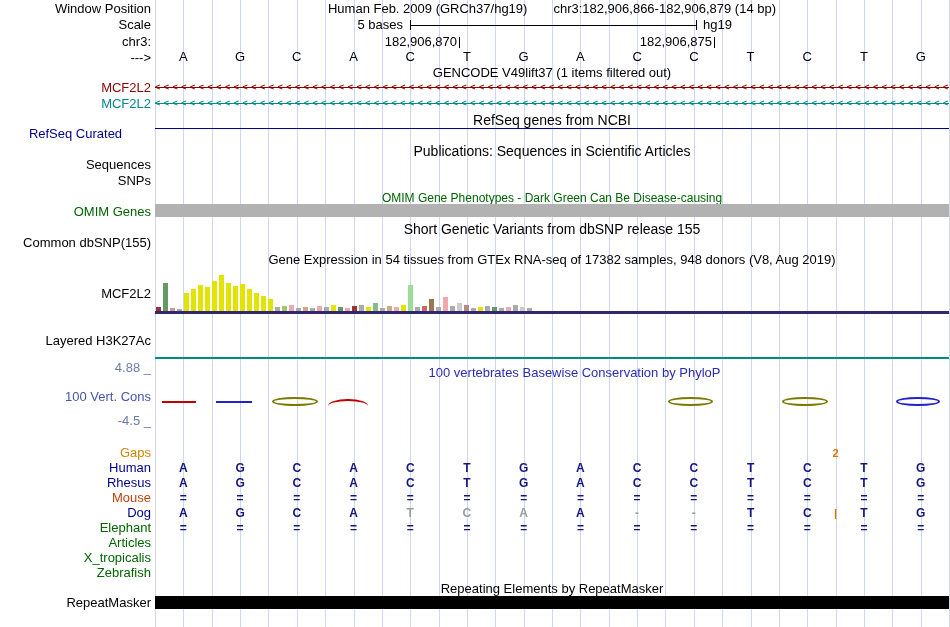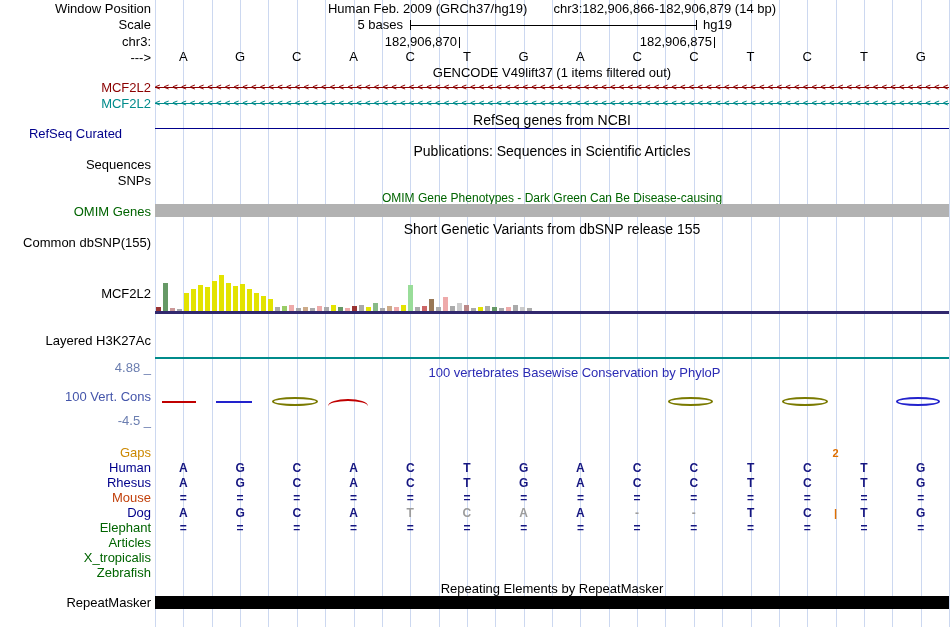--- a/index.html
+++ b/index.html
@@ -167,20 +167,21 @@
     <div class="trow center t11" style="top:113px">RefSeq genes from NCBI</div>
     <div class="trow hline" style="top: 128px; background: rgb(0, 0, 139);"></div>
 
     <div class="trow center t11" style="top:144px">Publications: Sequences in Scientific Articles</div>
 
     <div class="trow center t12 green" style="top:191px">OMIM Gene Phenotypes - Dark Green Can Be Disease-causing</div>
     <div class="trow omim-bar" style="top: 204px; background: rgb(178, 178, 178);"></div>
 
     <div class="trow center t11" style="top:222px">Short Genetic Variants from dbSNP release 155</div>
 
+    <div class="trow center t13" style="top:253px">Gene Expression in 54 tissues from GTEx RNA-seq of 17382 samples, 948 donors (V8, Aug 2019)</div>
     <div class="gtex-bars">
         <div class="gtex-bar" style="height: 4px; background: rgb(153, 51, 51);"></div>
         <div class="gtex-bar" style="height: 28px; background: rgb(102, 153, 102);"></div>
         <div class="gtex-bar" style="height: 3px; background: rgb(204, 153, 153);"></div>
         <div class="gtex-bar" style="height: 2px; background: rgb(170, 170, 170);"></div>
         <div class="gtex-bar" style="height: 18px; background: rgb(227, 227, 0);"></div>
         <div class="gtex-bar" style="height: 22px; background: rgb(227, 227, 0);"></div>
         <div class="gtex-bar" style="height: 26px; background: rgb(227, 227, 0);"></div>
         <div class="gtex-bar" style="height: 24px; background: rgb(227, 227, 0);"></div>
         <div class="gtex-bar" style="height: 30px; background: rgb(227, 227, 0);"></div>

